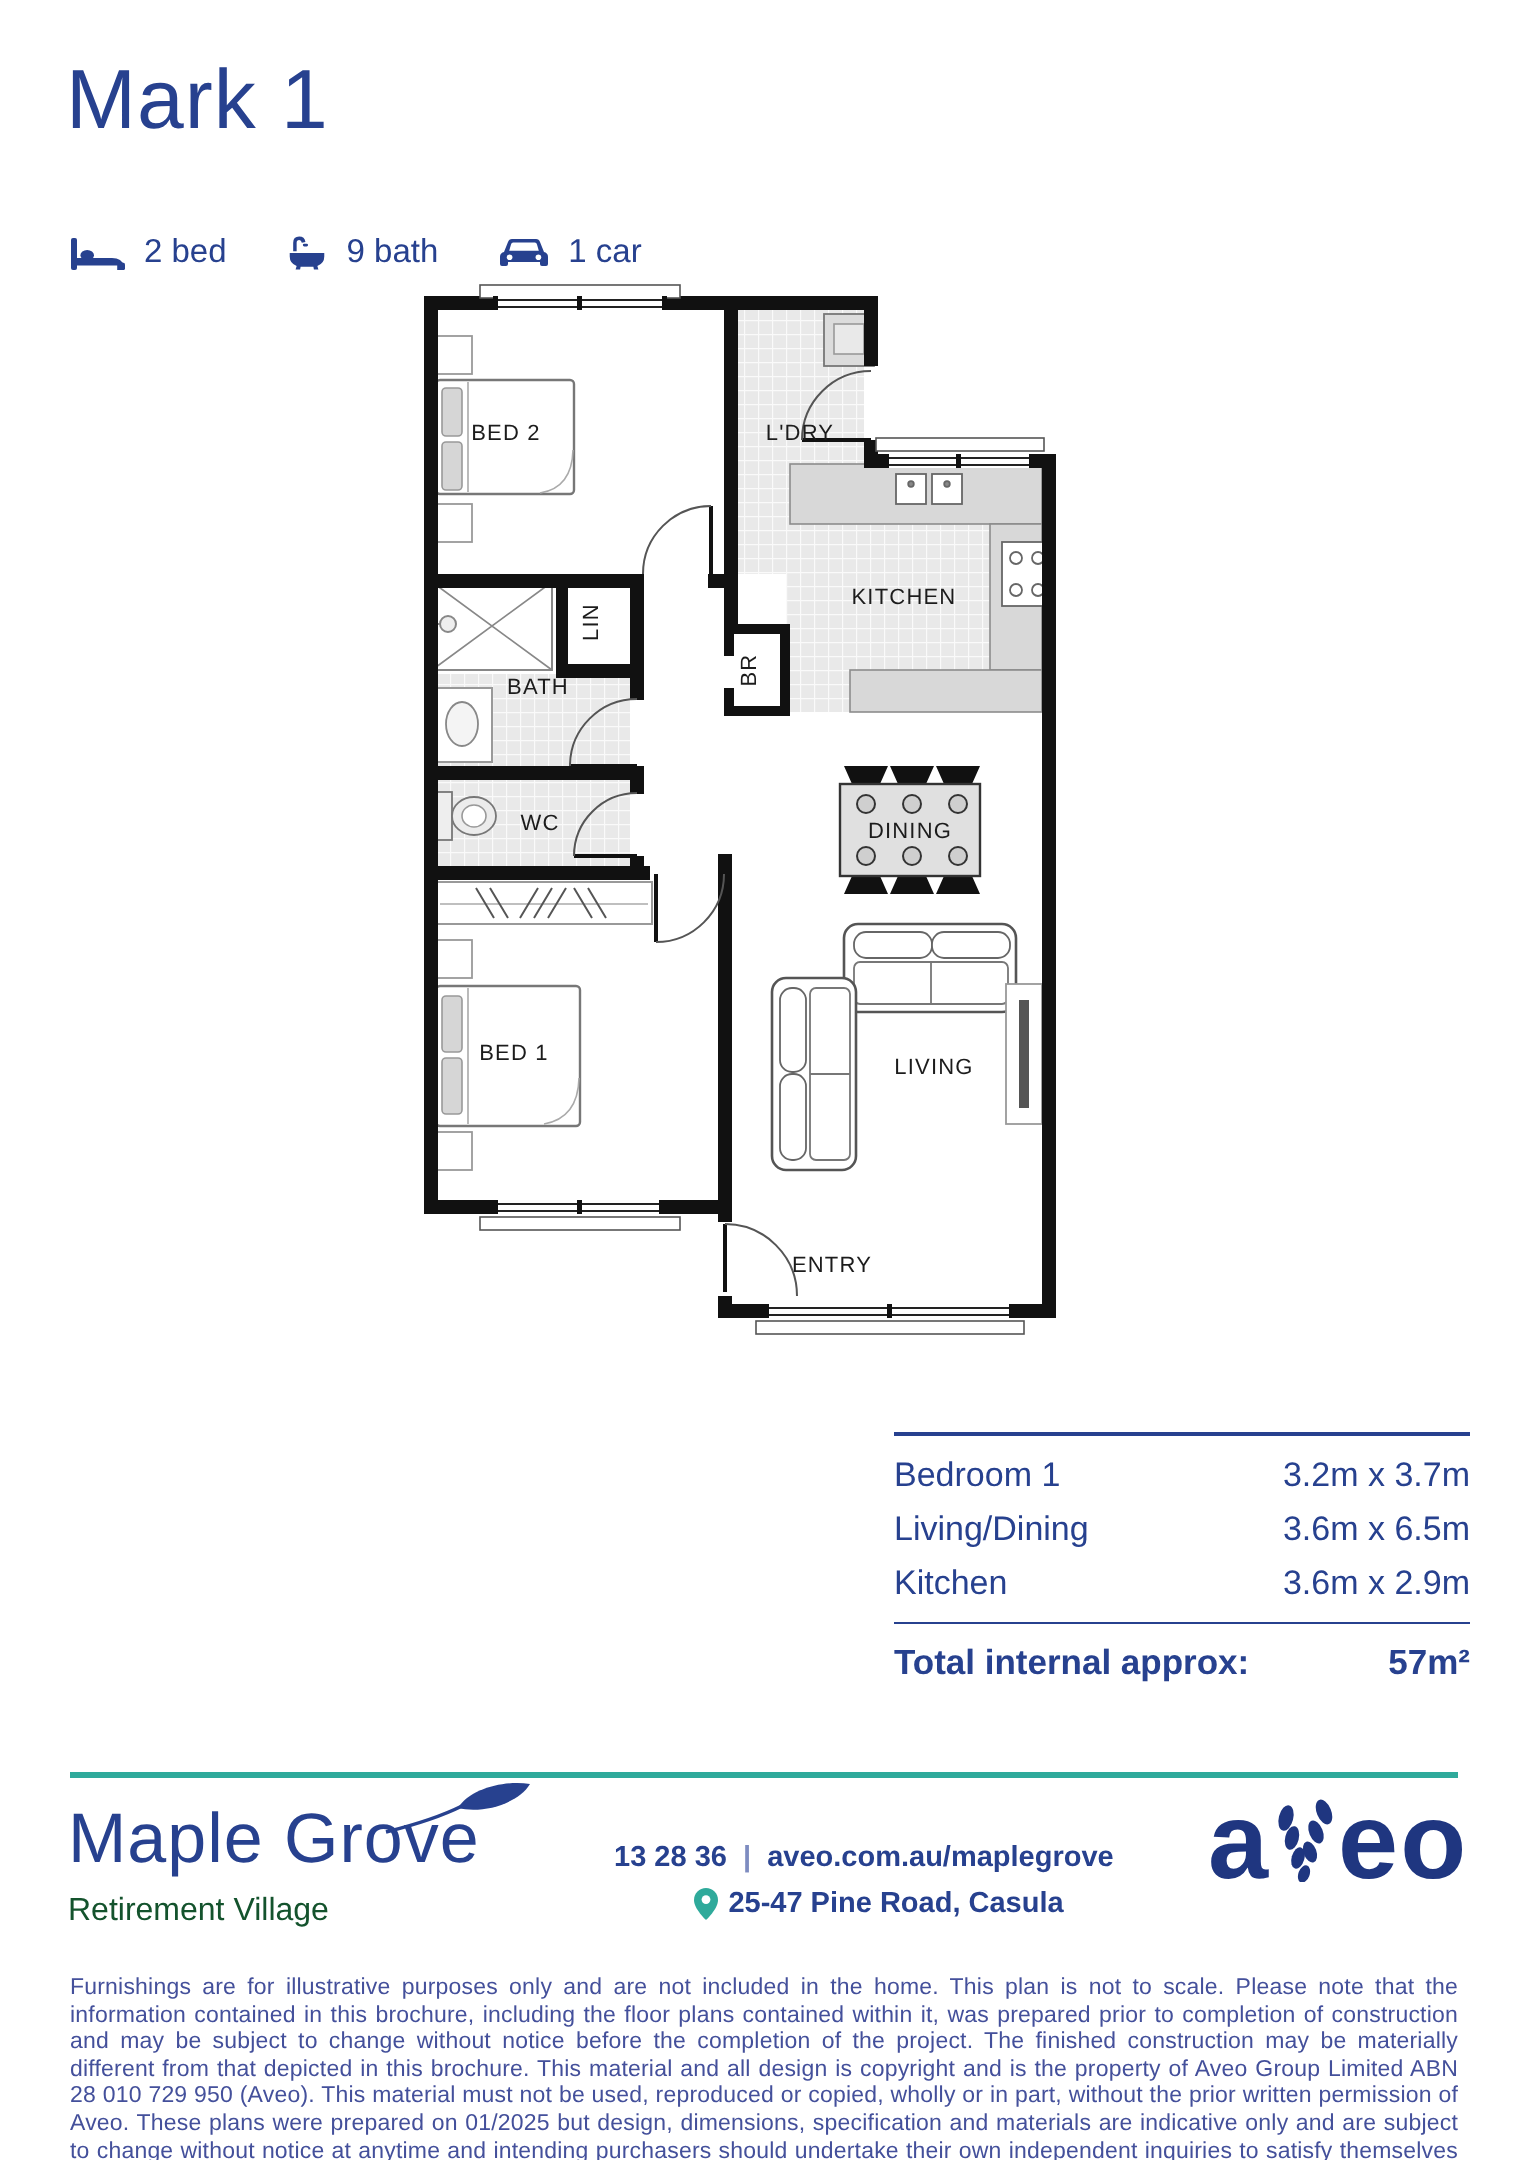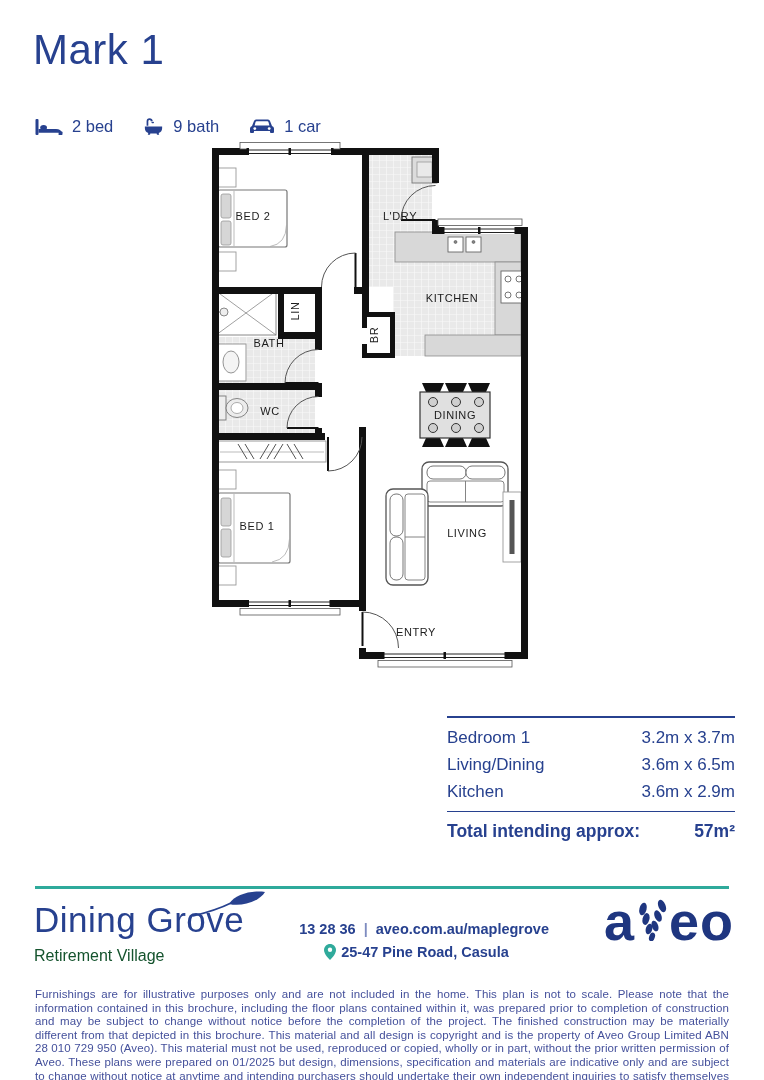--- a/index.html
+++ b/index.html
@@ -25,21 +25,21 @@
   .dim-row { display:flex; justify-content:space-between; font-size:17px; padding:3.4px 0; }
   .dim-divider { border-top:1.5px solid #27418f; margin-top:6px; }
   .dim-total { display:flex; justify-content:space-between; font-weight:bold; font-size:17.5px; padding-top:9px; }
 
   
   .teal-rule { left:35px; top:886px; width:694px; height:3px; background:#2faa9b; }
   .mg-logo { left:34px; top:902px; }
   .mg-name { font-size:35px; letter-spacing:.5px; color:#27418f; line-height:1; }
   .mg-sub  { font-size:16px; margin-top:10px; color:#14532d; }
   .mg-leaf { position:absolute; left:157px; top:-12px; }
-  .contact { left:284px; top:921px; width:265px; text-align:right; font-weight:bold; font-size:14.5px; color:#27418f; }
+  .contact { left:307px; top:921px; width:265px; text-align:left; font-weight:bold; font-size:14.5px; color:#27418f; }
   .contact .line2 { margin-top:7px; display:flex; align-items:center; justify-content:center; gap:5px; }
   .aveo-logo { left:604px; top:899px; display:flex; align-items:flex-end; color:#1f3680; font-weight:bold; font-size:54px; letter-spacing:1px; line-height:.78; }
   .aveo-logo svg { margin:0 1px 1px 1px; }
 
   .disclaimer {
     left:35px; top:988px; width:694px; text-align:justify;
     font-size:11.5px; line-height:13.6px; color:#44509b; letter-spacing:.1px;
   }
 </style>
 </head>
@@ -293,29 +293,29 @@
   <div class="dim-row">
     <span>Living/Dining</span>
     <span>3.6m x 6.5m</span>
   </div>
   <div class="dim-row">
     <span>Kitchen</span>
     <span>3.6m x 2.9m</span>
   </div>
   <div class="dim-divider"></div>
   <div class="dim-total">
-    <span>Total intending approx:</span>
+    <span>Total internal approx:</span>
     <span>57m²</span>
   </div>
 </div>
 
 <div class="abs teal-rule"></div>
 
 <div class="abs mg-logo">
-  <div class="mg-name">Dining Grove</div>
+  <div class="mg-name">Maple Grove</div>
   <svg class="mg-leaf" width="78" height="28" viewBox="0 0 78 28">
     <path d="M2 26 C 18 22, 30 18, 40 13" fill="none" stroke="#27418f" stroke-width="1.8"></path>
     <path d="M38 14 C 44 4, 62 0, 74 2 C 68 12, 50 17, 38 14 Z" fill="#27418f"></path>
   </svg>
   <div class="mg-sub">Retirement Village</div>
 </div>
 
 <div class="abs contact">
   <div class="line1">
     <span>13 28 36</span>

